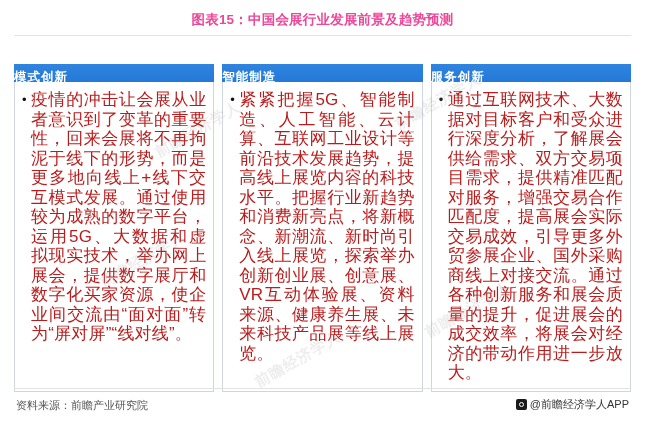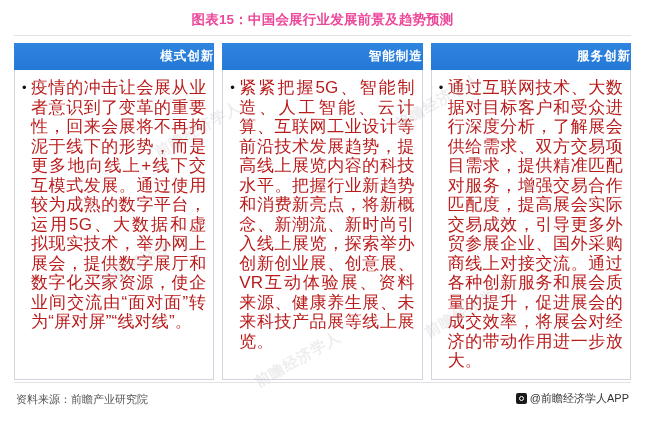--- a/index.html
+++ b/index.html
@@ -44,28 +44,29 @@
     padding: 5px 14px 0 14px;
     box-sizing: border-box;
   }
   .column {
     flex: 1 1 0;
     display: flex;
     flex-direction: column;
     min-width: 0;
   }
   .col-header {
-    height: 27px;
+    height: 18px;
     line-height: 27px;
-    text-align: right;
+    text-align: left;
     color: #ffffff;
     font-size: 12.5px;
     font-weight: bold;
     letter-spacing: 1px;
     background: linear-gradient(to bottom, #2f84e0 0%, #2579d6 100%);
+    margin-top: 21px;
   }
   .col-body {
     border: 1px solid #cfd6de;
     border-top: none;
     background: #ffffff;
     height: 310px;
     box-sizing: border-box;
     padding: 8px 7px 6px 7px;
     overflow: hidden;
   }
@@ -87,21 +88,21 @@
     text-align: justify;
     text-justify: inter-ideograph;
     color: #b91c1c;
     letter-spacing: 0.2px;
   }
   .footer {
     position: absolute;
     left: 0;
     right: 0;
     bottom: 0;
-    height: 40px;
+    height: 34px;
   }
   .footer-line {
     position: absolute;
     left: 14px;
     right: 14px;
     top: 0;
     height: 1px;
     background: #e2e2e2;
   }
   .footer-left {

